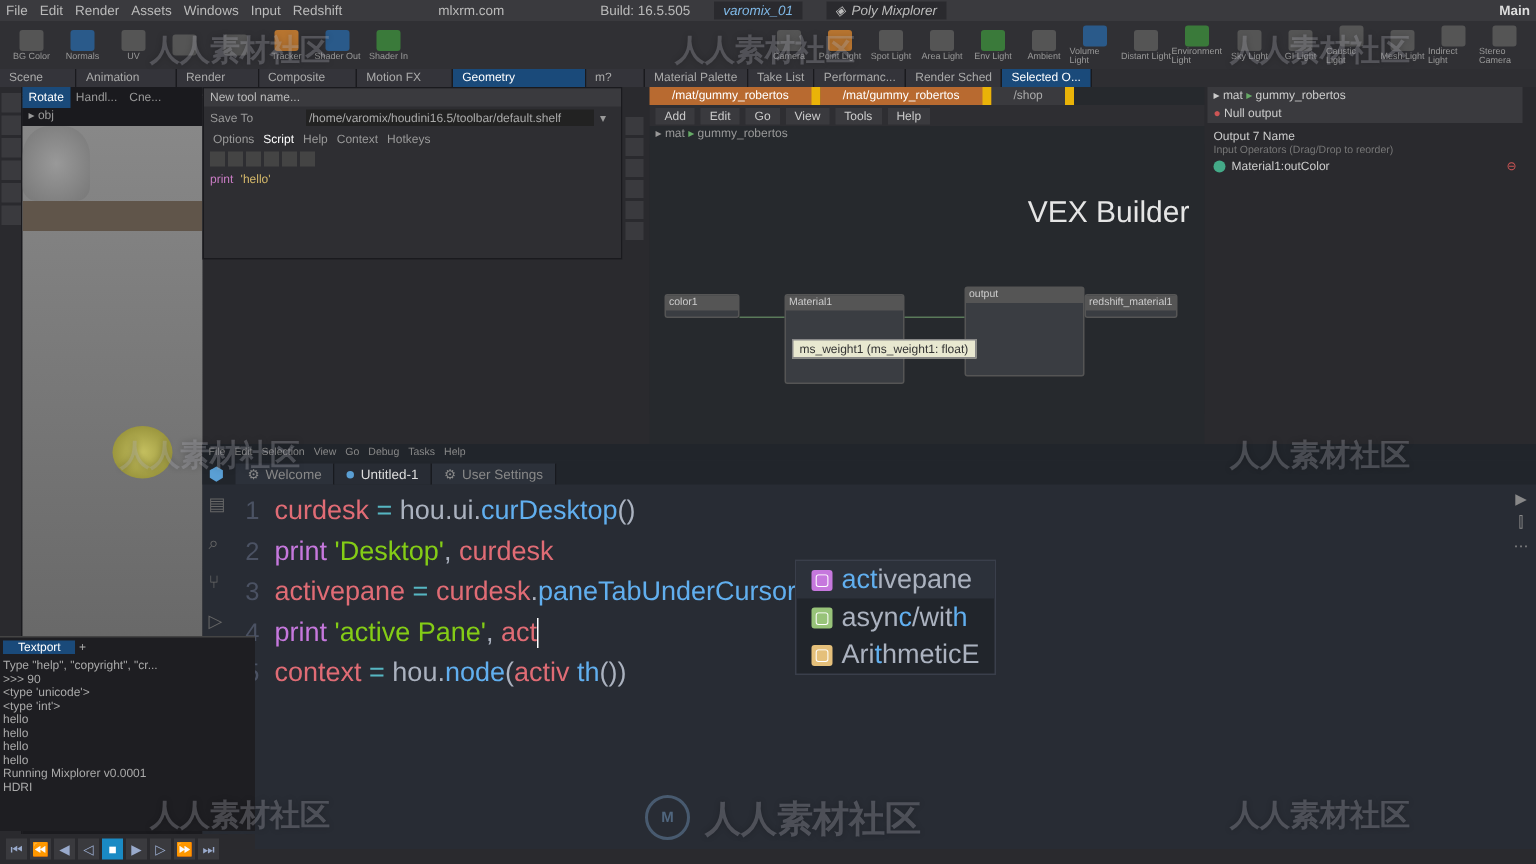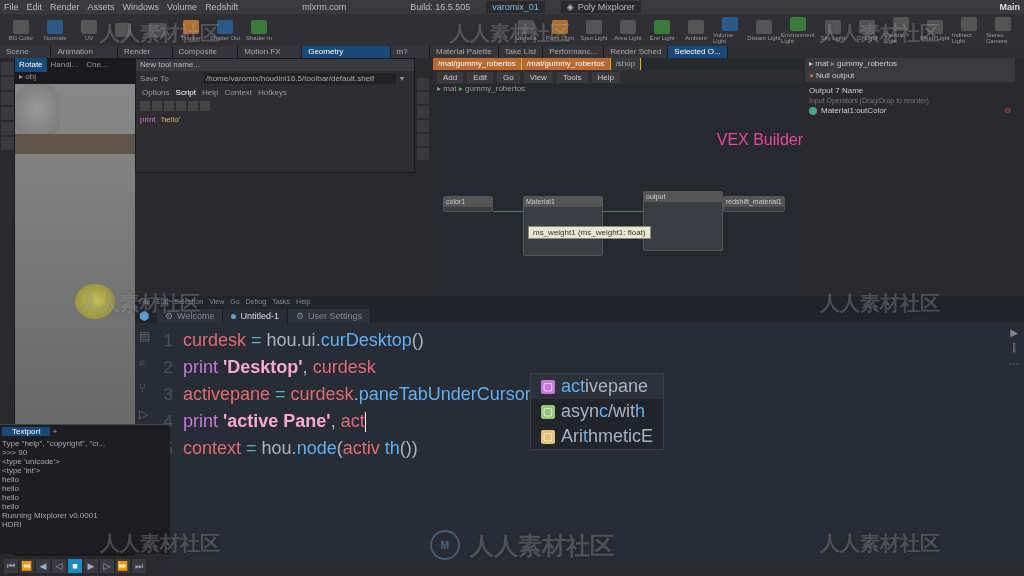--- a/index.html
+++ b/index.html
@@ -2,21 +2,21 @@
 <html><head>
 <meta charset="utf-8">
 <style>
 * { margin: 0; padding: 0; box-sizing: border-box; font-family: "Segoe UI", Arial, sans-serif; }
 body { width: 1024px; height: 576px; background: #2a2a2e; color: #ccc; font-size: 10px; overflow: hidden; position: relative; }
 
 .menubar { height: 14px; background: #3a3a3e; display: flex; align-items: center; padding: 0 4px; font-size: 9px; gap: 8px; }
 .menubar span { color: #bbb; cursor: pointer; }
 .menubar .build { margin-left: 8px; padding-left: 48px; }
 .menubar .tab { background: #2a2a2e; padding: 1px 6px; margin-left: 8px; display: flex; align-items: center; gap: 4px; }
-.menubar .tab.blue { color: #7fb8e6; }
+.menubar .tab.blue { color: #7fb8e6; font-style: italic; }
 
 .iconrow { height: 32px; background: #303034; display: flex; align-items: center; padding: 2px 4px; gap: 1px; }
 .iconblock { width: 34px; height: 28px; display: flex; flex-direction: column; align-items: center; justify-content: center; font-size: 6px; color: #999; }
 .iconblock .ic { width: 16px; height: 14px; background: #555; border-radius: 2px; margin-bottom: 1px; }
 .iconblock.blue .ic { background: #2a5a8a; }
 .iconblock.green .ic { background: #3a7a3a; }
 .iconblock.orange .ic { background: #b87530; }
 
 .subtabs { height: 12px; background: #2e2e32; display: flex; font-size: 8px; }
 .subtab { padding: 0 6px; line-height: 12px; color: #aaa; border-right: 1px solid #1a1a1e; background: #34343a; }
@@ -52,33 +52,33 @@
 .shelf-tabs span.active { color: #fff; }
 .shelf-toolbar { display: flex; gap: 2px; padding: 2px 4px; }
 .shelf-toolbar .t { width: 10px; height: 10px; background: #444; }
 .shelf-code { padding: 2px 4px; font-family: monospace; font-size: 8px; }
 .shelf-code .kw { color: #c97cc4; }
 .shelf-code .str { color: #d4b86a; }
 .nodetop2 { position: absolute; left: 430px; top: 0; width: 360px; height: 238px; background: #26292d; }
 .propcol { position: absolute; right: 0; top: 0; width: 220px; height: 238px; background: #2a2a2e; }
 
 .node-tabs { height: 12px; display: flex; font-size: 8px; }
-.node-tab { padding: 0 5px; line-height: 12px; background: #3a3a3e; color: #aaa; border-right: 1px solid #eab308; }
+.node-tab { padding: 0 15px; line-height: 12px; background: #3a3a3e; color: #aaa; border-right: 6px solid #eab308; }
 .node-tab.orange { background: #b86a30; color: #fff; }
 
 .node-toolbar { height: 14px; display: flex; align-items: center; gap: 4px; padding: 0 4px; font-size: 8px; background: #2e2e32; }
 .node-toolbar .btn { padding: 0 6px; height: 11px; line-height: 11px; background: #3a3a3e; color: #ccc; text-align: center; }
 
 .node-canvas { flex: 1; background: #26292d; position: relative; height: 180px; }
 .nodebox { position: absolute; background: #3a3d42; border: 1px solid #555; font-size: 7px; padding: 2px 4px; border-radius: 2px; min-width: 50px; }
 .nodebox.big { width: 80px; height: 60px; }
 .nodebox .nh { background: #555; height: 10px; line-height: 10px; padding: 0 2px; margin: -2px -4px 2px -4px; font-size: 7px; }
 .wire { position: absolute; height: 1px; background: #5a7a5a; }
 
-.vex-title { position: absolute; right: 0; top: 35px; font-size: 16px; color: #ec4899; }
+.vex-title { position: absolute; right: 10px; top: 35px; font-size: 20px; color: #e5e5e5; }
 
 .prop-hdr { height: 12px; font-size: 8px; padding: 0 4px; line-height: 12px; background: #3a3a3e; }
 .prop-body { padding: 4px; font-size: 8px; }
 .prop-row { display: flex; gap: 4px; margin-bottom: 2px; align-items: center; }
 .prop-row .bullet { width: 8px; height: 8px; background: #4a8; border-radius: 50%; }
 
 .node-thin { position: absolute; left: 412px; top: 0; width: 16px; height: 238px; background: #2a2a2e; display: flex; flex-direction: column; gap: 2px; padding-top: 20px; }
 .node-thin .t { width: 12px; height: 12px; background: #3a3a3e; margin: 0 2px; }
 
 .tooltip { position: absolute; left: 528px; top: 226px; background: #e8e8d0; color: #333; font-size: 8px; padding: 1px 4px; border: 1px solid #888; z-index: 10; }
@@ -94,21 +94,21 @@
 .editor-iconcol .ei { width: 14px; height: 14px; color: #666; font-size: 12px; }
 .editor-lines { flex: 1; font-family: Consolas, monospace; font-size: 18px; line-height: 27px; padding-top: 4px; position: relative; }
 .ln { display: flex; }
 .lnum { width: 26px; text-align: right; color: #4b5263; padding-right: 10px; font-size: 17px; }
 .code { color: #abb2bf; }
 .c-id { color: #e06c75; }
 .c-op { color: #56b6c2; }
 .c-obj { color: #abb2bf; }
 .c-fn { color: #61afef; }
 .c-kw { color: #c678dd; }
-.c-str { color: #f9a8d4; font-weight: bold; }
+.c-str { color: #84cc16; }
 .cursor { display: inline-block; width: 1px; height: 20px; background: #fff; vertical-align: middle; }
 
 .autocomplete { position: absolute; left: 530px; top: 373px; background: #21252b; border: 1px solid #3a3f4b; font-family: Consolas, monospace; font-size: 18px; z-index: 20; }
 .ac-row { padding: 2px 10px; display: flex; align-items: center; gap: 6px; color: #abb2bf; }
 .ac-row.sel { background: #2c313a; }
 .ac-ic { width: 14px; height: 14px; display: inline-flex; align-items: center; justify-content: center; font-size: 11px; border-radius: 2px; }
 .ac-ic.b { background: #c678dd; color: #fff; }
 .ac-ic.g { background: #98c379; color: #fff; }
 .ac-ic.y { background: #e5c07b; color: #fff; }
 .ac-hl { color: #61afef; }
@@ -118,21 +118,21 @@
 </style>
 </head>
 <body>
 
 <div class="menubar">
   <span>File</span>
   <span>Edit</span>
   <span>Render</span>
   <span>Assets</span>
   <span>Windows</span>
-  <span>Volume</span>
+  <span>Input</span>
   <span>Redshift</span>
   <span class="build">mlxrm.com</span>
   <span class="build">Build: 16.5.505</span>
   <span class="tab blue">varomix_01</span>
   <span class="tab blue">
     <span>◈</span>
     <span>Poly Mixplorer</span>
   </span>
   <span style="margin-left:auto; font-weight:bold; color:#ddd;">Main</span>
 </div>

